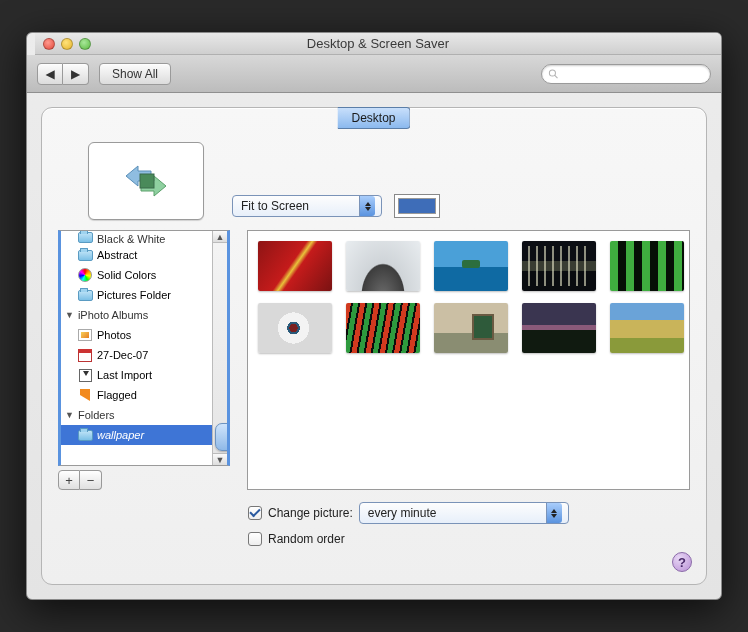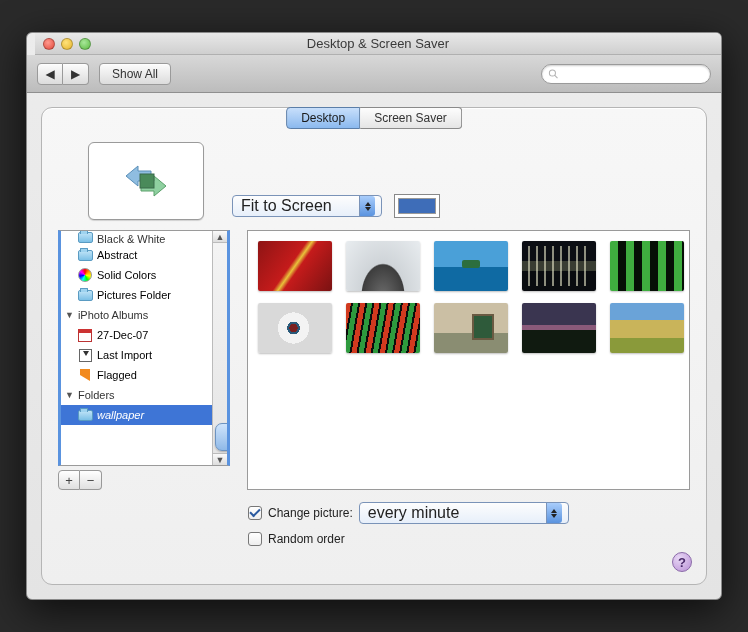--- a/index.html
+++ b/index.html
@@ -93,21 +93,21 @@
   margin-left: 30px;
 }
 .recycle { width:60px;height:50px; position:relative; }
 .recycle svg { width:100%; height:100%; }
 
 .fitrow { display:flex; align-items:center; gap:12px; margin-bottom:2px; }
 .popup {
   height:22px; min-width:150px;
   border:1px solid #7a93b8; border-radius:4px;
   background: linear-gradient(#fdfdfd,#e7effa);
-  display:flex; align-items:center; padding: 0 6px 0 8px; font-size:16px; color:#222;
+  display:flex; align-items:center; padding: 0 6px 0 8px; font-size:12px; color:#222;
   position:relative;
 }
 .popup .arrows {
   width:16px;height:100%; margin-left:auto;
   background: linear-gradient(#a9cdfb,#5a93df);
   border-left:1px solid #7a93b8; border-radius: 0 3px 3px 0;
   display:flex; align-items:center; justify-content:center; flex-direction:column; gap:1px;
 }
 .popup .arrows span { width:0;height:0;border-left:3px solid transparent;border-right:3px solid transparent;}
 .popup .arrows .u{border-bottom:4px solid #222;}
@@ -225,21 +225,20 @@
         <input type="text" placeholder="" style="">
       </div>
     </div>
   </div>
 
   <div class="content">
     <div class="panel">
 
       <div class="tabs">
         <div class="tab active">Desktop</div>
-        <div class="tab">Screen Saver</div>
       </div>
 
       <div class="toprow">
         <div class="preview">
           <div class="recycle">
             <svg viewBox="0 0 60 50">
               <path d="M10 20 L22 10 L22 15 L35 15 L35 25 L22 25 L22 30 Z" fill="#8fbde0" stroke="#5a8fb8"></path>
               <path d="M50 30 L38 40 L38 35 L25 35 L25 25 L38 25 L38 20 Z" fill="#8fd0a0" stroke="#5aa06a"></path>
               <rect x="24" y="18" width="14" height="14" fill="#4a8a5a" stroke="#3a6a4a"></rect>
             </svg>
@@ -283,20 +282,26 @@
             </div>
             <div class="row item">
               <span class="icon16">
                   <span class="folder"></span>
                 </span>
               <span>Pictures Folder</span>
             </div>
             <div class="row header">
               <span class="tri">▼</span>
               <span>iPhoto Albums</span>
+            </div>
+            <div class="row item">
+              <span class="icon16">
+                  <span class="photoico"></span>
+                </span>
+              <span>Photos</span>
             </div>
             <div class="row item">
               <span class="icon16">
                   <span class="calico"></span>
                 </span>
               <span>27-Dec-07</span>
             </div>
             <div class="row item">
               <span class="icon16">
                   <span class="importico"></span>

